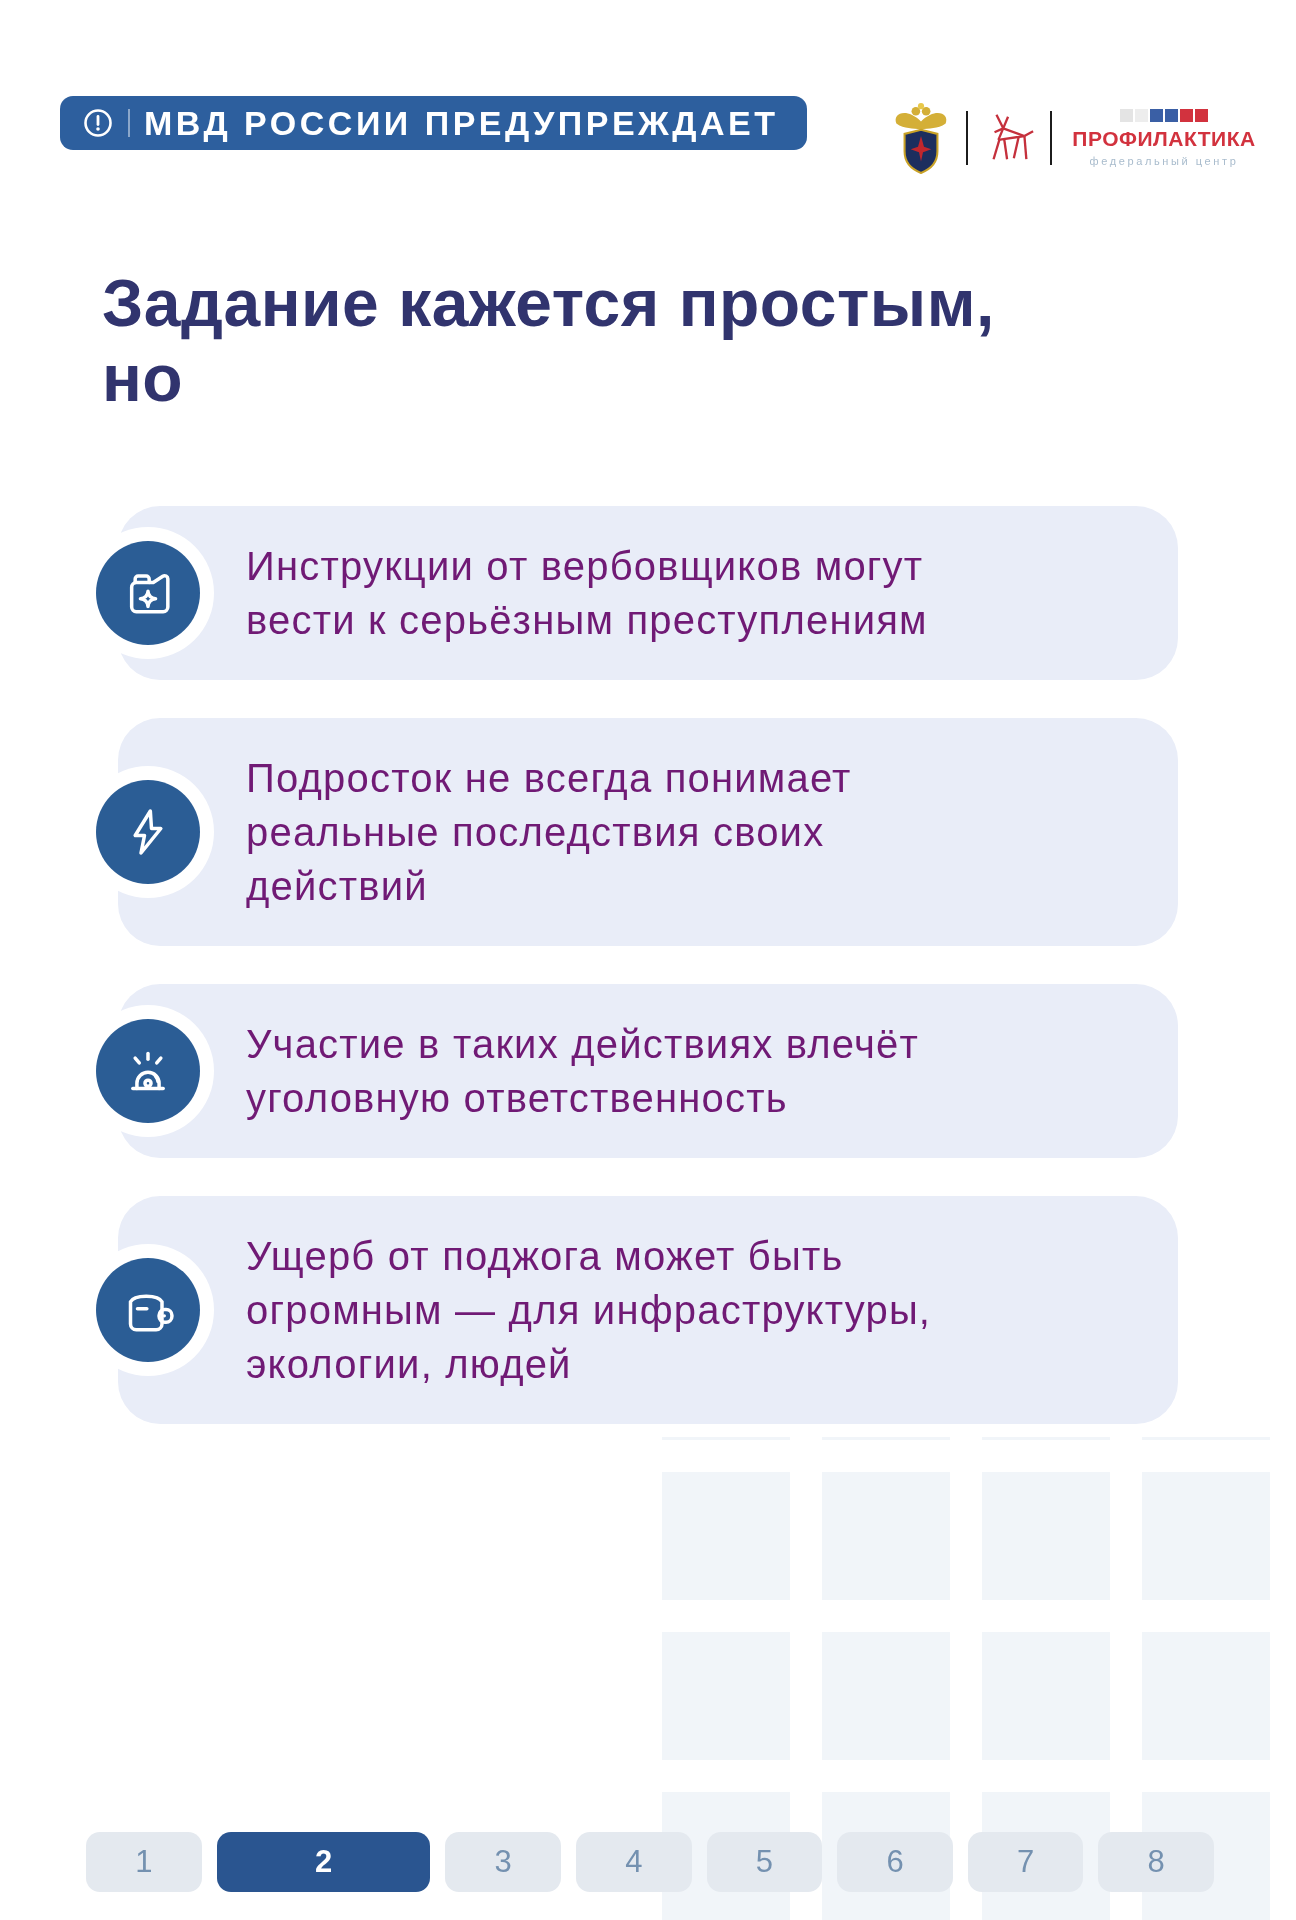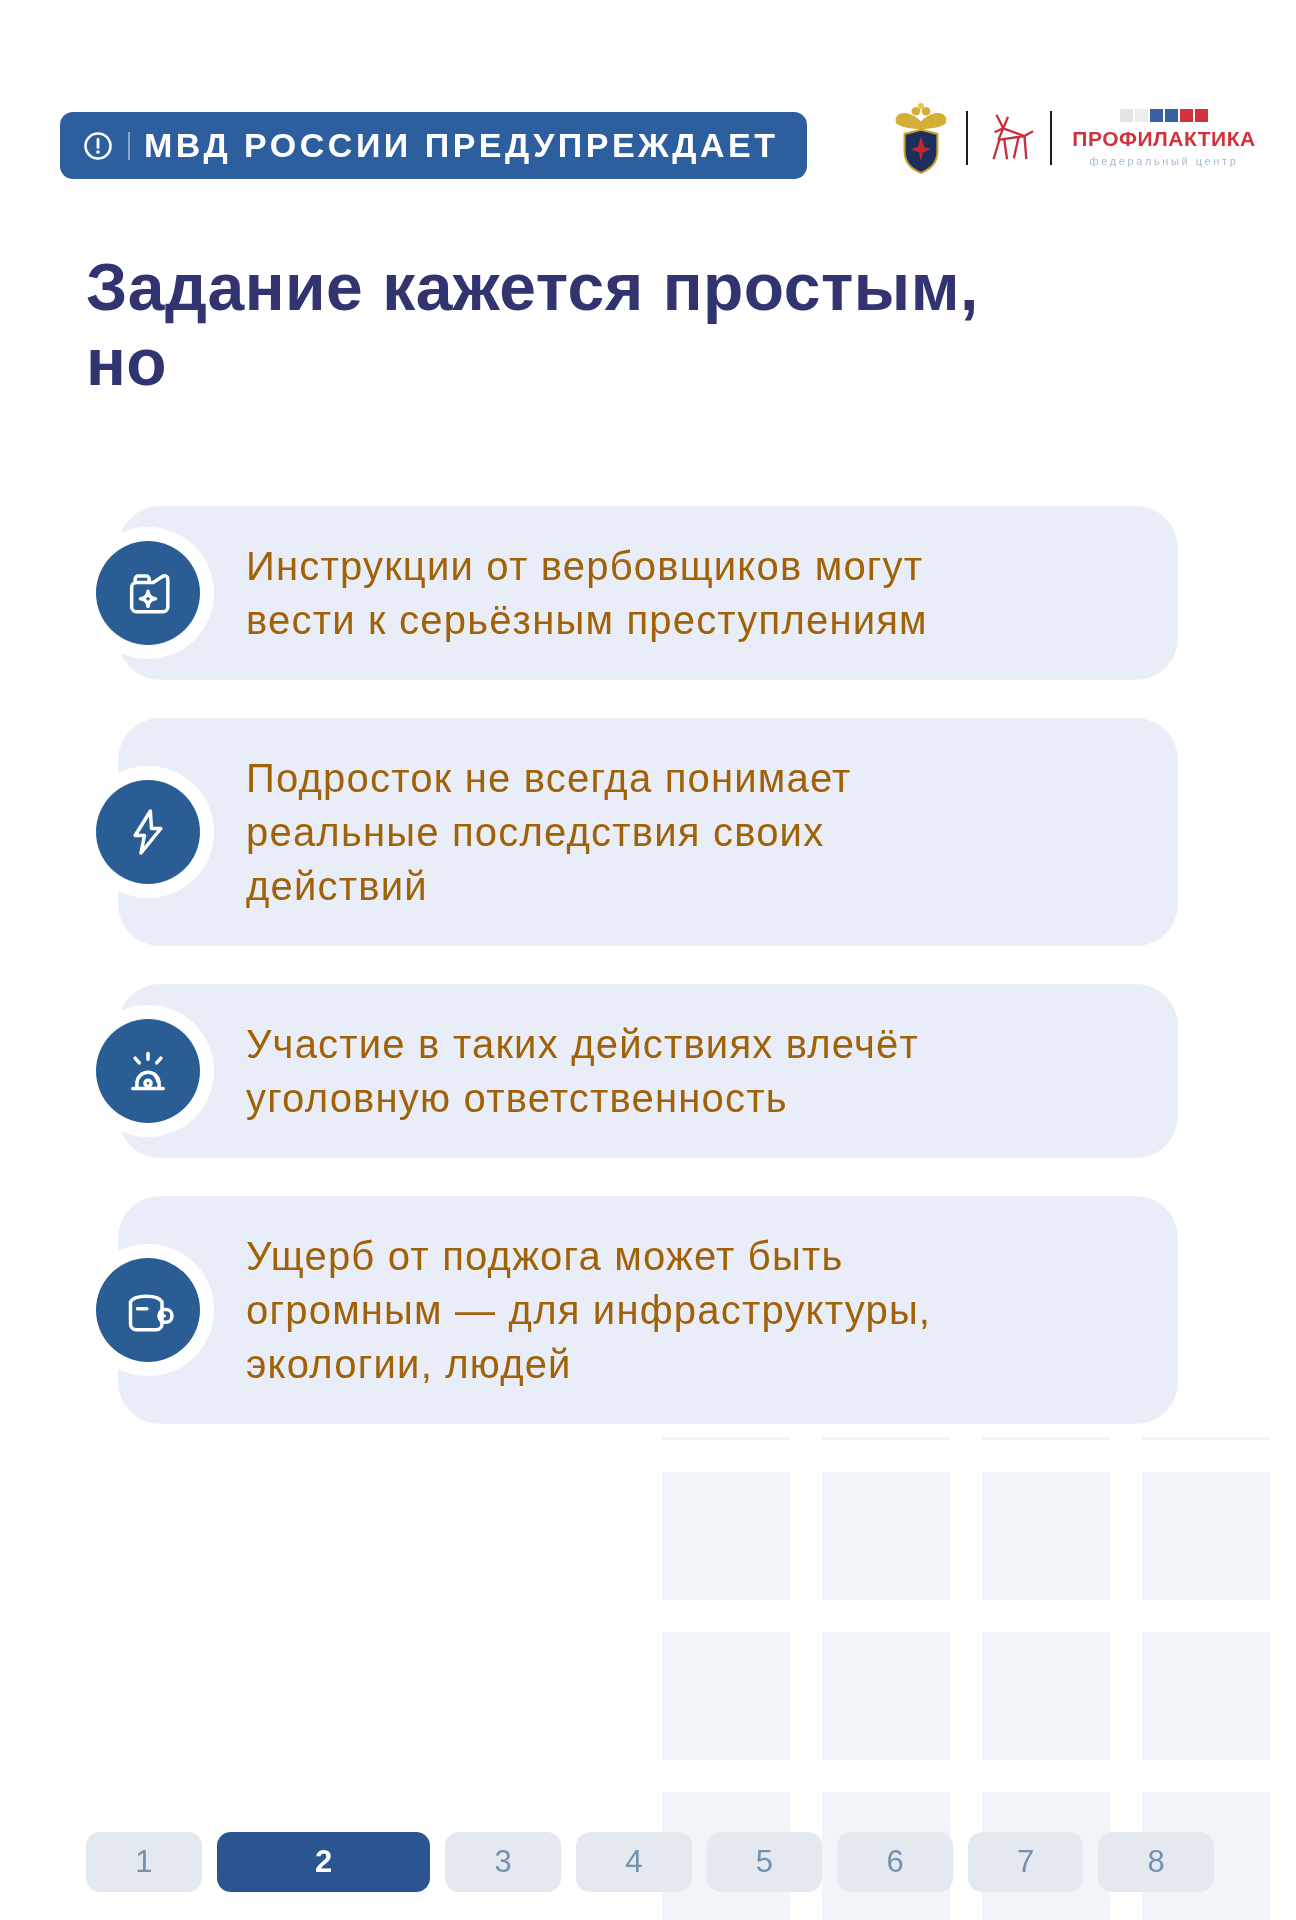--- a/index.html
+++ b/index.html
@@ -11,21 +11,21 @@
   
   .checker{
     position:absolute;right:0;top:1437px;width:634px;height:483px;z-index:0;opacity:.75;
     background-image:
       repeating-linear-gradient(90deg, rgba(255,255,255,0) 0 128px, #ffffff 128px 160px),
       repeating-linear-gradient(0deg, rgba(255,255,255,0) 0 128px, #ffffff 128px 160px),
       linear-gradient(#edf2f7,#edf2f7);
   }
   
   .badge{
-    position:absolute;left:60px;top:112px;height:67px;z-index:2;
+    position:absolute;left:60px;top:96px;height:54px;z-index:2;
     display:inline-flex;align-items:center;gap:14px;padding:0 28px 0 22px;
     background:#2d5f9e;border-radius:13px;color:#fff;
   }
   .badge .vline{width:2px;height:28px;background:rgba(255,255,255,.45);}
   .badge-label{font-size:34px;font-weight:700;letter-spacing:3.5px;white-space:nowrap;}
   
   .logos{position:absolute;top:100px;right:34px;display:flex;align-items:center;gap:14px;z-index:2;}
   .logo-divider{width:2px;height:54px;background:#1c1c1c;}
   .prof{display:flex;flex-direction:column;align-items:center;width:196px;}
   .prof-squares{display:flex;gap:2px;margin-bottom:5px;}
@@ -40,21 +40,21 @@
     font-size:66px;line-height:1.14;font-weight:700;color:#31346e;
     letter-spacing:.5px;white-space:pre-line;
   }
   
   .cards{position:absolute;left:118px;top:506px;width:1060px;display:flex;flex-direction:column;gap:38px;z-index:1;}
   .card{
     position:relative;background:#e9edf8;border-radius:42px;
     padding:33px 40px 33px 128px;
   }
   .card-text{
-    font-size:40px;line-height:54px;color:#a16207;letter-spacing:1.2px;white-space:pre-line;
+    font-size:40px;line-height:54px;color:#701a75;letter-spacing:1.2px;white-space:pre-line;
   }
   .icon-wrap{
     position:absolute;left:-22px;top:50%;transform:translateY(-50%);
     width:104px;height:104px;border-radius:50%;background:#2b5d95;
     box-shadow:0 0 0 14px #ffffff;
     display:flex;align-items:center;justify-content:center;
   }
   .icon-wrap svg{width:56px;height:56px;}
   
   .pagination{position:absolute;left:86px;top:1832px;width:1128px;height:60px;display:flex;gap:15px;z-index:2;}
@@ -120,21 +120,21 @@
           <span class="sq b"></span>
           <span class="sq b"></span>
           <span class="sq r"></span>
           <span class="sq r"></span>
       </div>
       <div class="prof-title">ПРОФИЛАКТИКА</div>
       <div class="prof-sub">федеральный центр</div>
     </div>
   </div>
 
-  <h1 class="page-title" style="margin:0;">Задание кажется простым,
+  <h1 class="page-title" style="margin:16px;">Задание кажется простым,
 но</h1>
 
   <div class="cards">
 
     <div class="card">
       <div class="icon-wrap">
         <svg viewBox="0 0 48 48" fill="none" stroke="#ffffff" stroke-width="3" stroke-linecap="round" stroke-linejoin="round">
           <path d="M13 15 v-3 a2.5 2.5 0 0 1 2.5 -2.5 h7 a2.5 2.5 0 0 1 2.5 2.5 v3"></path>
           <path d="M10 19 a4 4 0 0 1 4 -4 h14.5 l8.2 -5.4 a2.8 2.8 0 0 1 4.3 2.3 V36 a4 4 0 0 1 -4 4 H14 a4 4 0 0 1 -4 -4 Z"></path>
           <path d="M17.5 29 a6.5 6.5 0 0 0 6.5 -6.5 a6.5 6.5 0 0 0 6.5 6.5 a6.5 6.5 0 0 0 -6.5 6.5 a6.5 6.5 0 0 0 -6.5 -6.5 Z"></path>

